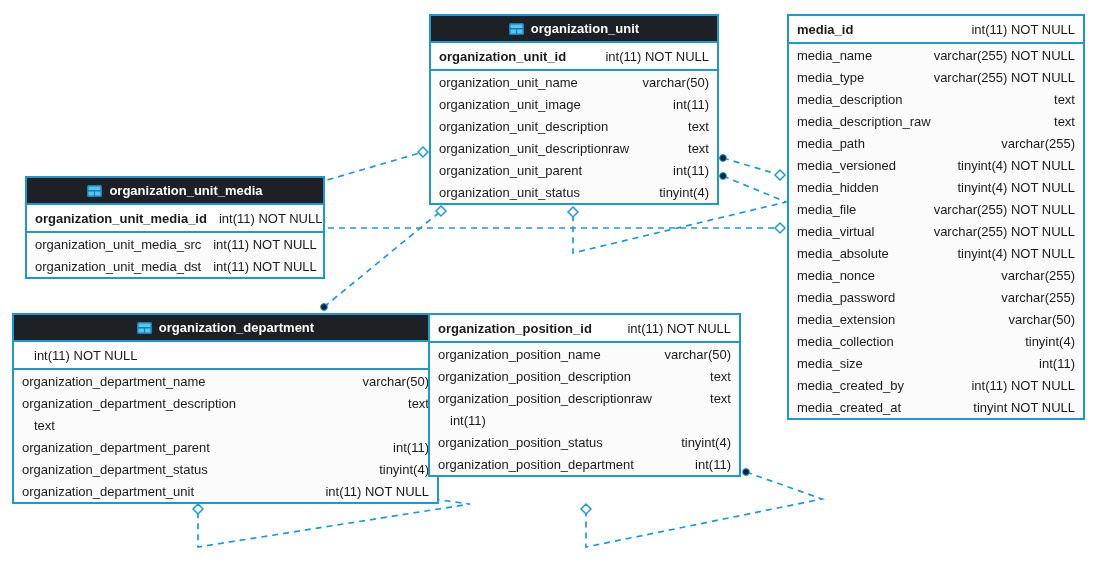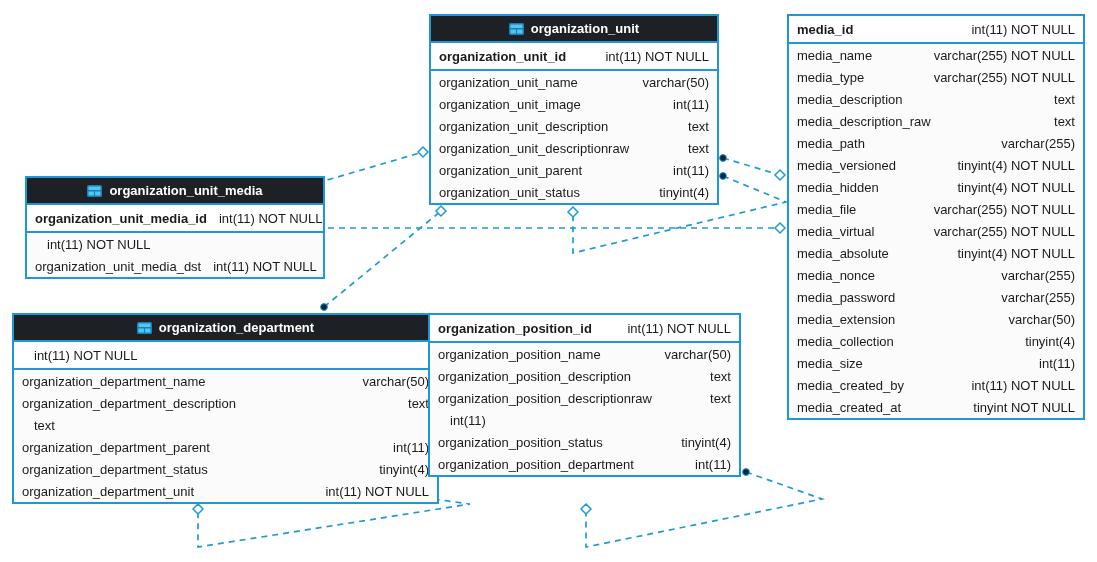--- a/index.html
+++ b/index.html
@@ -169,20 +169,21 @@
     <rect x="1.5" y="6.5" width="5.4" height="4" fill="#55c6f0"></rect>
     <rect x="8.1" y="6.5" width="5.4" height="4" fill="#55c6f0"></rect>
         </svg>
         <span>organization_unit_media</span>
       </div>
       <div class="pk-row">
         <span class="col-name">organization_unit_media_id</span>
         <span class="col-type">int(11) NOT NULL</span>
       </div>
       <div class="col-row">
+        <span class="col-name">organization_unit_media_src</span>
         <span class="col-type">int(11) NOT NULL</span>
       </div>
       <div class="col-row">
         <span class="col-name">organization_unit_media_dst</span>
         <span class="col-type">int(11) NOT NULL</span>
       </div>
     </div>
     <div class="db-table" style="left: 12px; top: 313px; width: 427px;">
       <div class="db-table-header">
         <svg width="15" height="12" class="tbl-icon">

